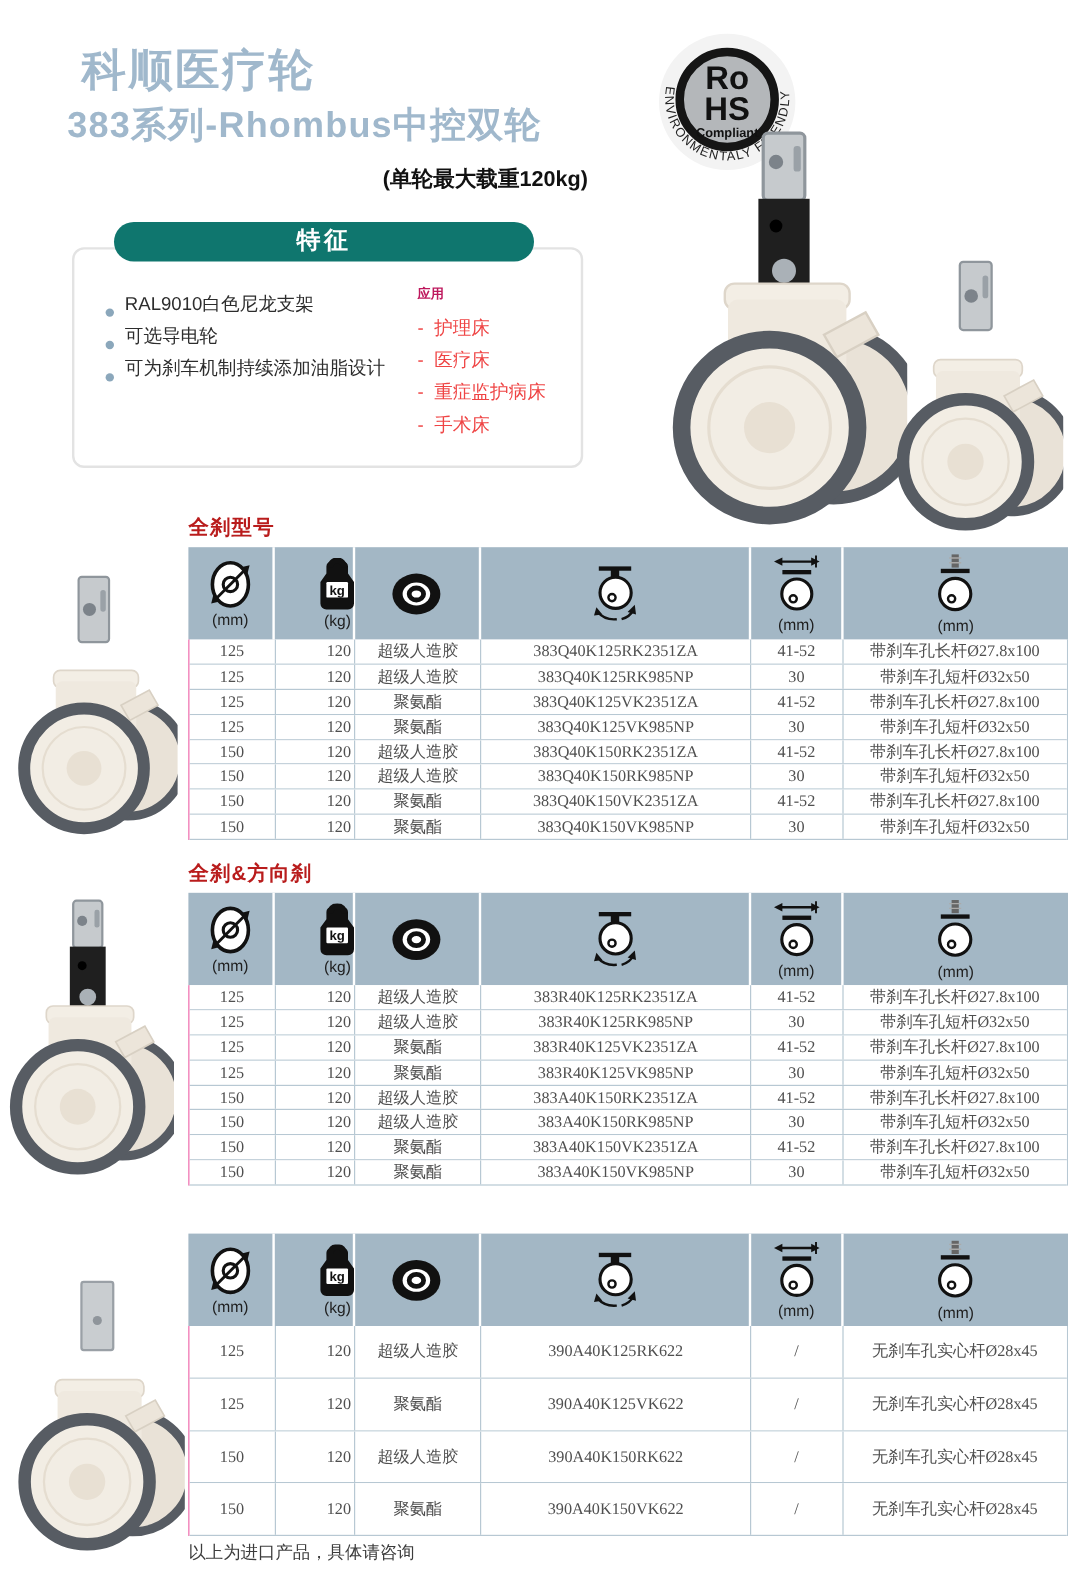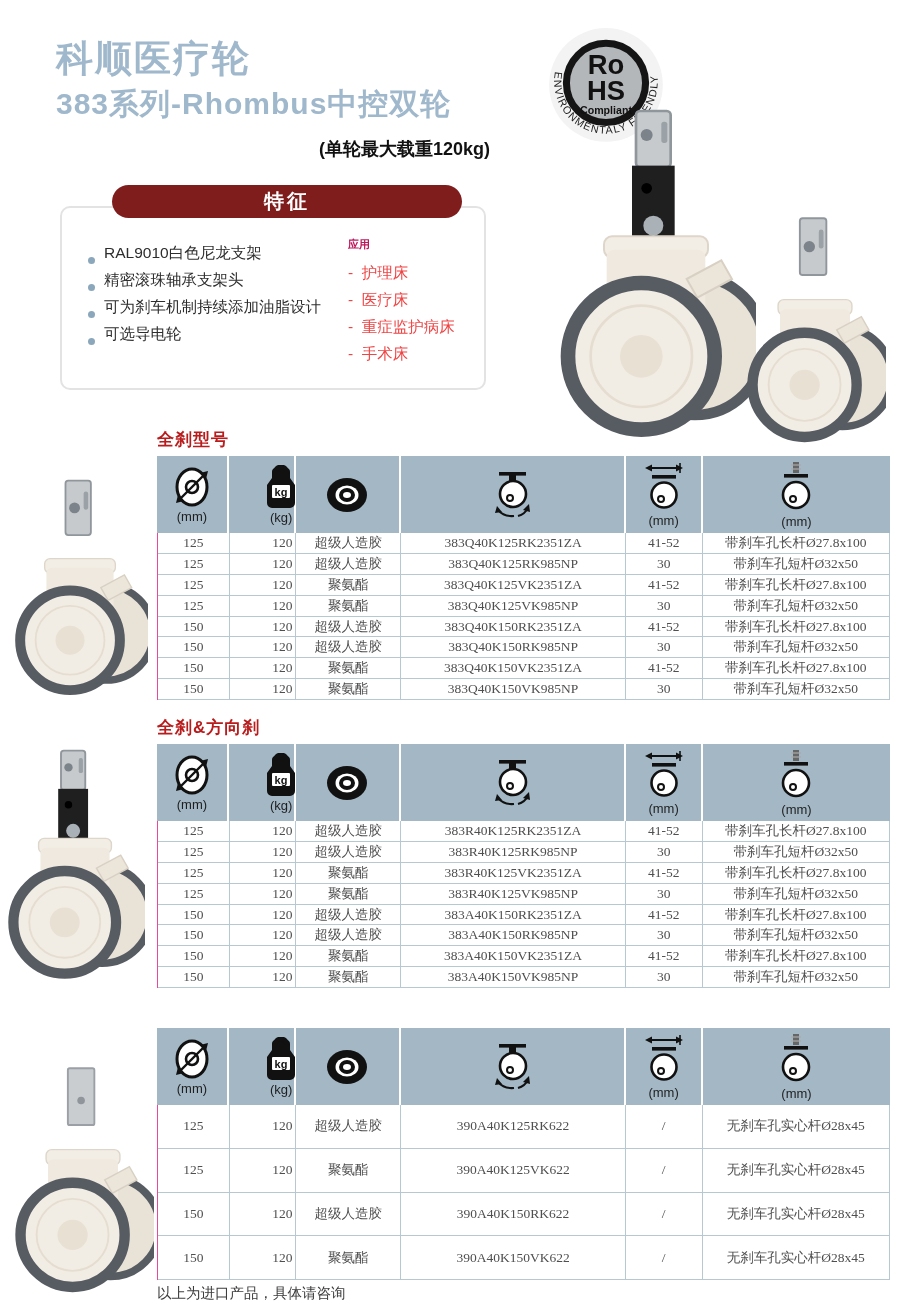--- a/index.html
+++ b/index.html
@@ -5,33 +5,33 @@
   * { margin:0; padding:0; box-sizing:border-box; }
   html,body { background:#fff; }
   body {
     width:900px; height:1308px;
     font-family:"Liberation Sans","DejaVu Sans",sans-serif;
     color:#1a1a1a;
   }
   #page { position:relative; width:900px; height:1308px; background:#fff; overflow:hidden; }
 
   
-  .title    { position:absolute; left:56px; top:34px;  font-size:37px; font-weight:bold; color:#a0b8cc; letter-spacing:2px; }
+  .title    { position:absolute; left:68px; top:34px;  font-size:37px; font-weight:bold; color:#a0b8cc; letter-spacing:2px; }
   .subtitle { position:absolute; left:56px; top:84px;  font-size:30px; font-weight:bold; color:#a0b8cc; letter-spacing:1px; }
   .loadnote { position:absolute; left:160px; top:137px; width:330px; text-align:right; font-size:18px; font-weight:bold; color:#111; }
 
   .rohs { position:absolute; left:538px; top:22px; width:137px; height:137px; }
   .hero { position:absolute; left:548px; top:103px; width:352px; height:345px; }
   .hero .big   { position:absolute; left:8px;   top:0;     width:200px; }
   .hero .small { position:absolute; left:196px; top:102px; width:142px; }
 
   
   .features-card { position:absolute; left:60px; top:206px; width:426px; height:184px;
                    border:2px solid #e3e3e3; border-radius:10px; background:#fff; }
-  .pill { position:absolute; left:112px; top:185px; width:350px; height:33px; background:#7f1d1d;
+  .pill { position:absolute; left:95px; top:185px; width:350px; height:33px; background:#0f766e;
           border-radius:17px; color:#fff; font-size:20px; font-weight:bold; text-align:center; line-height:33px; letter-spacing:3px; }
   .features-list { position:absolute; left:88px; top:237px; list-style:none; }
   .features-list li { display:flex; align-items:flex-end; height:27px; font-size:15.5px; color:#2d2d2d; white-space:nowrap; }
   .features-list .dot { width:7px; height:7px; border-radius:50%; background:#8ba7bb; margin-right:9px; flex:0 0 auto; }
   .apps-title { position:absolute; left:348px; top:237px; font-size:11px; font-weight:bold; color:#be185d;font-family:Liberation Mono, monospace; }
   .apps-list { position:absolute; left:348px; top:263px; list-style:none; }
   .apps-list li { height:27px; font-size:15.5px; color:#ef4444; white-space:nowrap; }
 
   
   .caster-photo { position:absolute; }
@@ -122,29 +122,25 @@
 
   <div class="features-card"></div>
   <div class="pill">特征</div>
   <ul class="features-list">
       <li>
         <span class="dot"></span>
         <span>RAL9010白色尼龙支架</span>
       </li>
       <li>
         <span class="dot"></span>
-        <span>精密滚珠轴承支架头</span>
+        <span>可选导电轮</span>
       </li>
       <li>
         <span class="dot"></span>
         <span>可为刹车机制持续添加油脂设计</span>
-      </li>
-      <li>
-        <span class="dot"></span>
-        <span>可选导电轮</span>
       </li>
     </ul>
   <div class="apps-title">应用</div>
   <ul class="apps-list">
       <li>-&nbsp; 护理床</li>
       <li>-&nbsp; 医疗床</li>
       <li>-&nbsp; 重症监护病床</li>
       <li>-&nbsp; 手术床</li>
     </ul>
 

